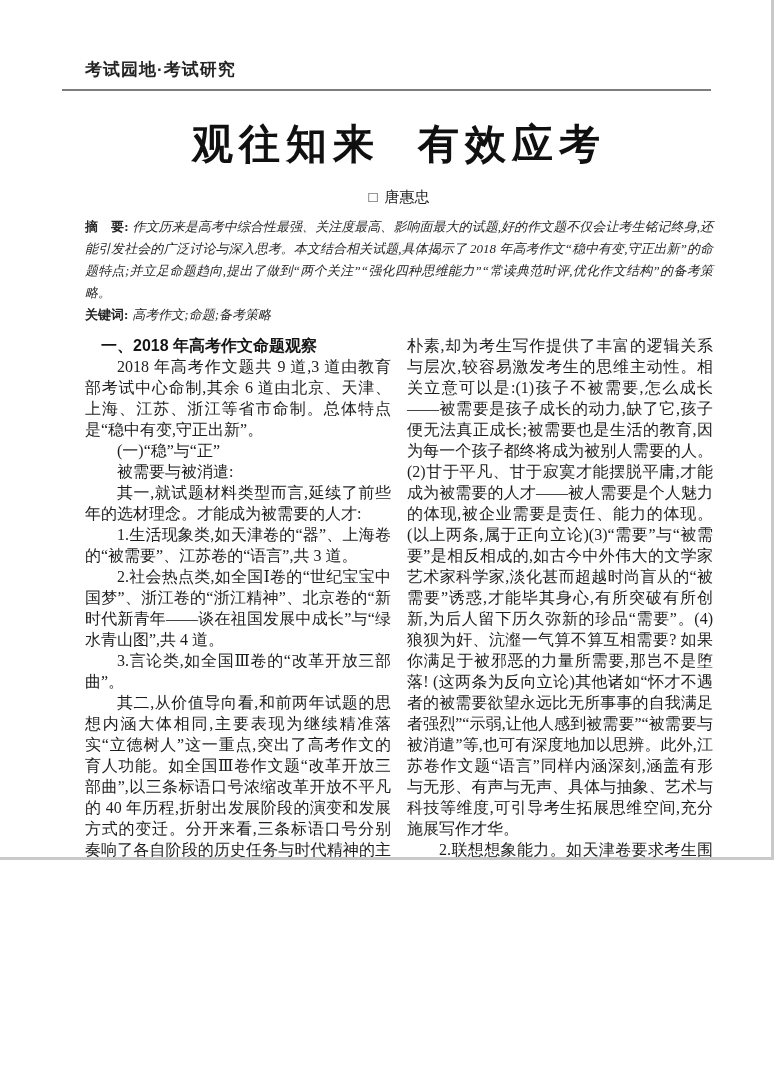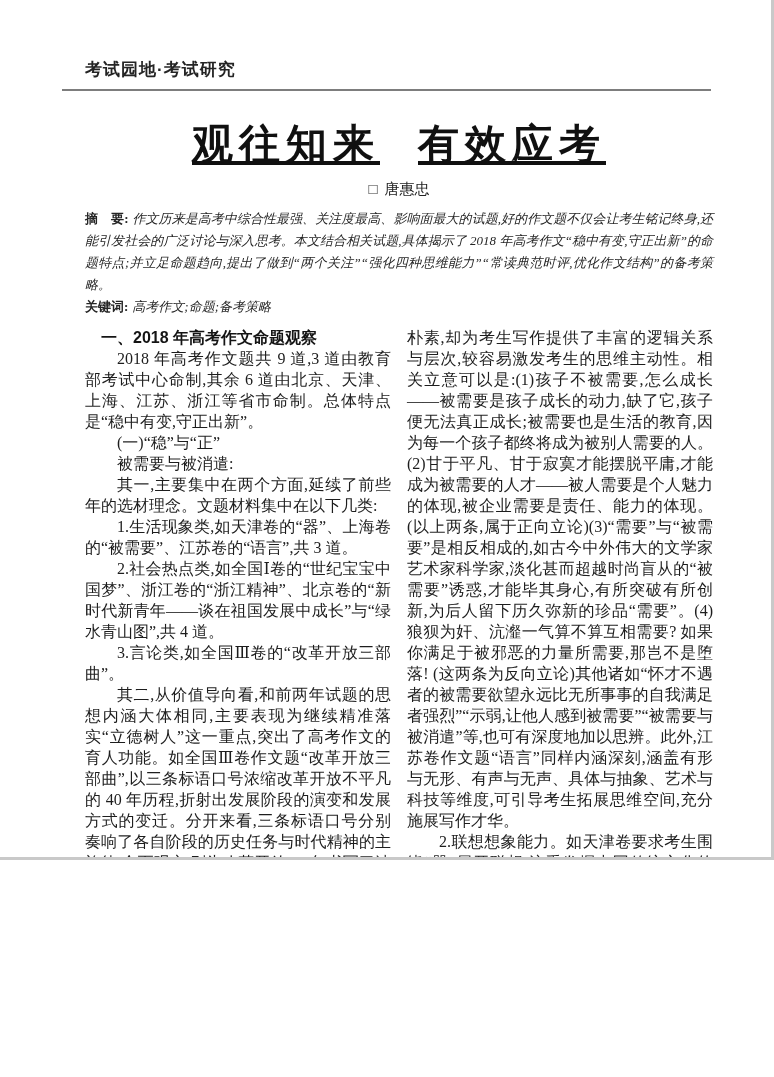--- a/index.html
+++ b/index.html
@@ -18,24 +18,23 @@
     font-family:"Liberation Sans","DejaVu Sans",sans-serif;
     font-weight:bold; font-size:17px; letter-spacing:1px; color:#242424;
     display:inline-block;
   }
   .header-rule { height:2px; background:#7d7d7d; margin:8px 0 0 -23px; width:649px; }
   .title {
     text-align:center; margin-top:26px;
     font-family:"Liberation Sans","DejaVu Sans",sans-serif;
     font-weight:bold; font-size:41px; color:#101010; letter-spacing:6px;
     white-space:nowrap;
-    text-decoration:underline;
   }
   .title-gap { display:inline-block; width:38px; }
-  .author-line { text-align:center; margin-top:8px; font-size:15px; color:#222; }
+  .author-line { text-align:center; margin-top:16px; font-size:15px; color:#222; }
   .author-marker { margin-right:7px; color:#333; font-size:15px; }
   .abstract-block { margin-top:9px; font-size:13px; line-height:22px; text-align:justify; color:#262626; }
   .abstract-block p { margin:0; font-style:italic; }
   .abstract-block .lbl {
     font-style:normal; font-weight:bold;
     font-family:Liberation Serif, serif;
     margin-right:4px;
   }
   .columns { display:flex; gap:16px; margin-top:9px; }
   .col { width:306px; font-size:16px; line-height:21px; text-align:justify; color:#1d1d1d; }
@@ -76,21 +75,21 @@
     <p><span class="lbl">摘　要:</span><span>作文历来是高考中综合性最强、关注度最高、影响面最大的试题,好的作文题不仅会让考生铭记终身,还能引发社会的广泛讨论与深入思考。本文结合相关试题,具体揭示了 2018 年高考作文“稳中有变,守正出新”的命题特点;并立足命题趋向,提出了做到“两个关注”“强化四种思维能力”“常读典范时评,优化作文结构”的备考策略。</span></p>
     <p><span class="lbl">关键词:</span><span>高考作文;命题;备考策略</span></p>
   </div>
 
   <div class="columns">
     <div class="col">
         <p class="heading">一、2018 年高考作文命题观察</p>
         <p class="para">2018 年高考作文题共 9 道,3 道由教育部考试中心命制,其余 6 道由北京、天津、上海、江苏、浙江等省市命制。总体特点是“稳中有变,守正出新”。</p>
         <p class="para">(一)“稳”与“正”</p>
         <p class="para">被需要与被消遣:</p>
-        <p class="para">其一,主要集中在两个方面,延续了前些年的选材理念。文题材料集中在以下几类:</p>
+        <p class="para">其一,就试题材料类型而言,延续了前些年的选材理念。才能成为被需要的人才:</p>
         <p class="para">1.生活现象类,如天津卷的“器”、上海卷的“被需要”、江苏卷的“语言”,共 3 道。</p>
         <p class="para">2.社会热点类,如全国Ⅰ卷的“世纪宝宝中国梦”、浙江卷的“浙江精神”、北京卷的“新时代新青年——谈在祖国发展中成长”与“绿水青山图”,共 4 道。</p>
         <p class="para">3.言论类,如全国Ⅲ卷的“改革开放三部曲”。</p>
         <p class="para">其二,从价值导向看,和前两年试题的思想内涵大体相同,主要表现为继续精准落实“立德树人”这一重点,突出了高考作文的育人功能。如全国Ⅲ卷作文题“改革开放三部曲”,以三条标语口号浓缩改革开放不平凡的 40 年历程,折射出发展阶段的演变和发展方式的变迁。分开来看,三条标语口号分别奏响了各自阶段的历史任务与时代精神的主旋律;合而观之,则为改革开放 40 年书写了波澜壮阔的发展三部曲,可以引导考生在完成写作任务的过程中,深刻领会当代青年的使命与挑战,时刻铭记改革前辈的光荣与梦想,不忘初心,奋发有为。又如浙江卷作文基于对“浙江精神”的提炼与概括,回望历史,紧贴时代主题,指引考生站在人生新起点,在宏观视野中找到个人意义,并思考未来人生。</p>
         <p class="para">其三,从能力指向看,基本延续了前两年的测查方向。主要集中在两个方面:</p>
         <p class="para">1.辩证分析能力。如上海卷之“被需要”,题目很</p>
       </div>
     <div class="col">
         <p class="cont">朴素,却为考生写作提供了丰富的逻辑关系与层次,较容易激发考生的思维主动性。相关立意可以是:(1)孩子不被需要,怎么成长——被需要是孩子成长的动力,缺了它,孩子便无法真正成长;被需要也是生活的教育,因为每一个孩子都终将成为被别人需要的人。(2)甘于平凡、甘于寂寞才能摆脱平庸,才能成为被需要的人才——被人需要是个人魅力的体现,被企业需要是责任、能力的体现。(以上两条,属于正向立论)(3)“需要”与“被需要”是相反相成的,如古今中外伟大的文学家艺术家科学家,淡化甚而超越时尚盲从的“被需要”诱惑,才能毕其身心,有所突破有所创新,为后人留下历久弥新的珍品“需要”。(4)狼狈为奸、沆瀣一气算不算互相需要? 如果你满足于被邪恶的力量所需要,那岂不是堕落! (这两条为反向立论)其他诸如“怀才不遇者的被需要欲望永远比无所事事的自我满足者强烈”“示弱,让他人感到被需要”“被需要与被消遣”等,也可有深度地加以思辨。此外,江苏卷作文题“语言”同样内涵深刻,涵盖有形与无形、有声与无声、具体与抽象、艺术与科技等维度,可引导考生拓展思维空间,充分施展写作才华。</p>
         <p class="para">2.联想想象能力。如天津卷要求考生围绕“器”展开联想,注重发掘中国传统文化的优秀因子,引导考生对成才成器等进行深入思考。考生要写好本题,必须展开丰富联想。比如由“有一种‘器’叫国之重器,肩负荣光,成就梦想”,可联想到担当大任的国之栋梁,联想到有才无德的跳梁小丑,联想到造福民生、保家卫国的大国重器(像研发核心技术、智造高端产品等均在可写之列);由这句提示语后面的省略号,还可派生出关于“器”的更多的联想内容(诸如“大器晚成”“庙堂之器”“君子不器”“玉不琢,不成器”等)。总之,要将“器”与生活、历史、时代、文化等相联系,或追热点之新,或展刻画之长,或发独到之</p>

